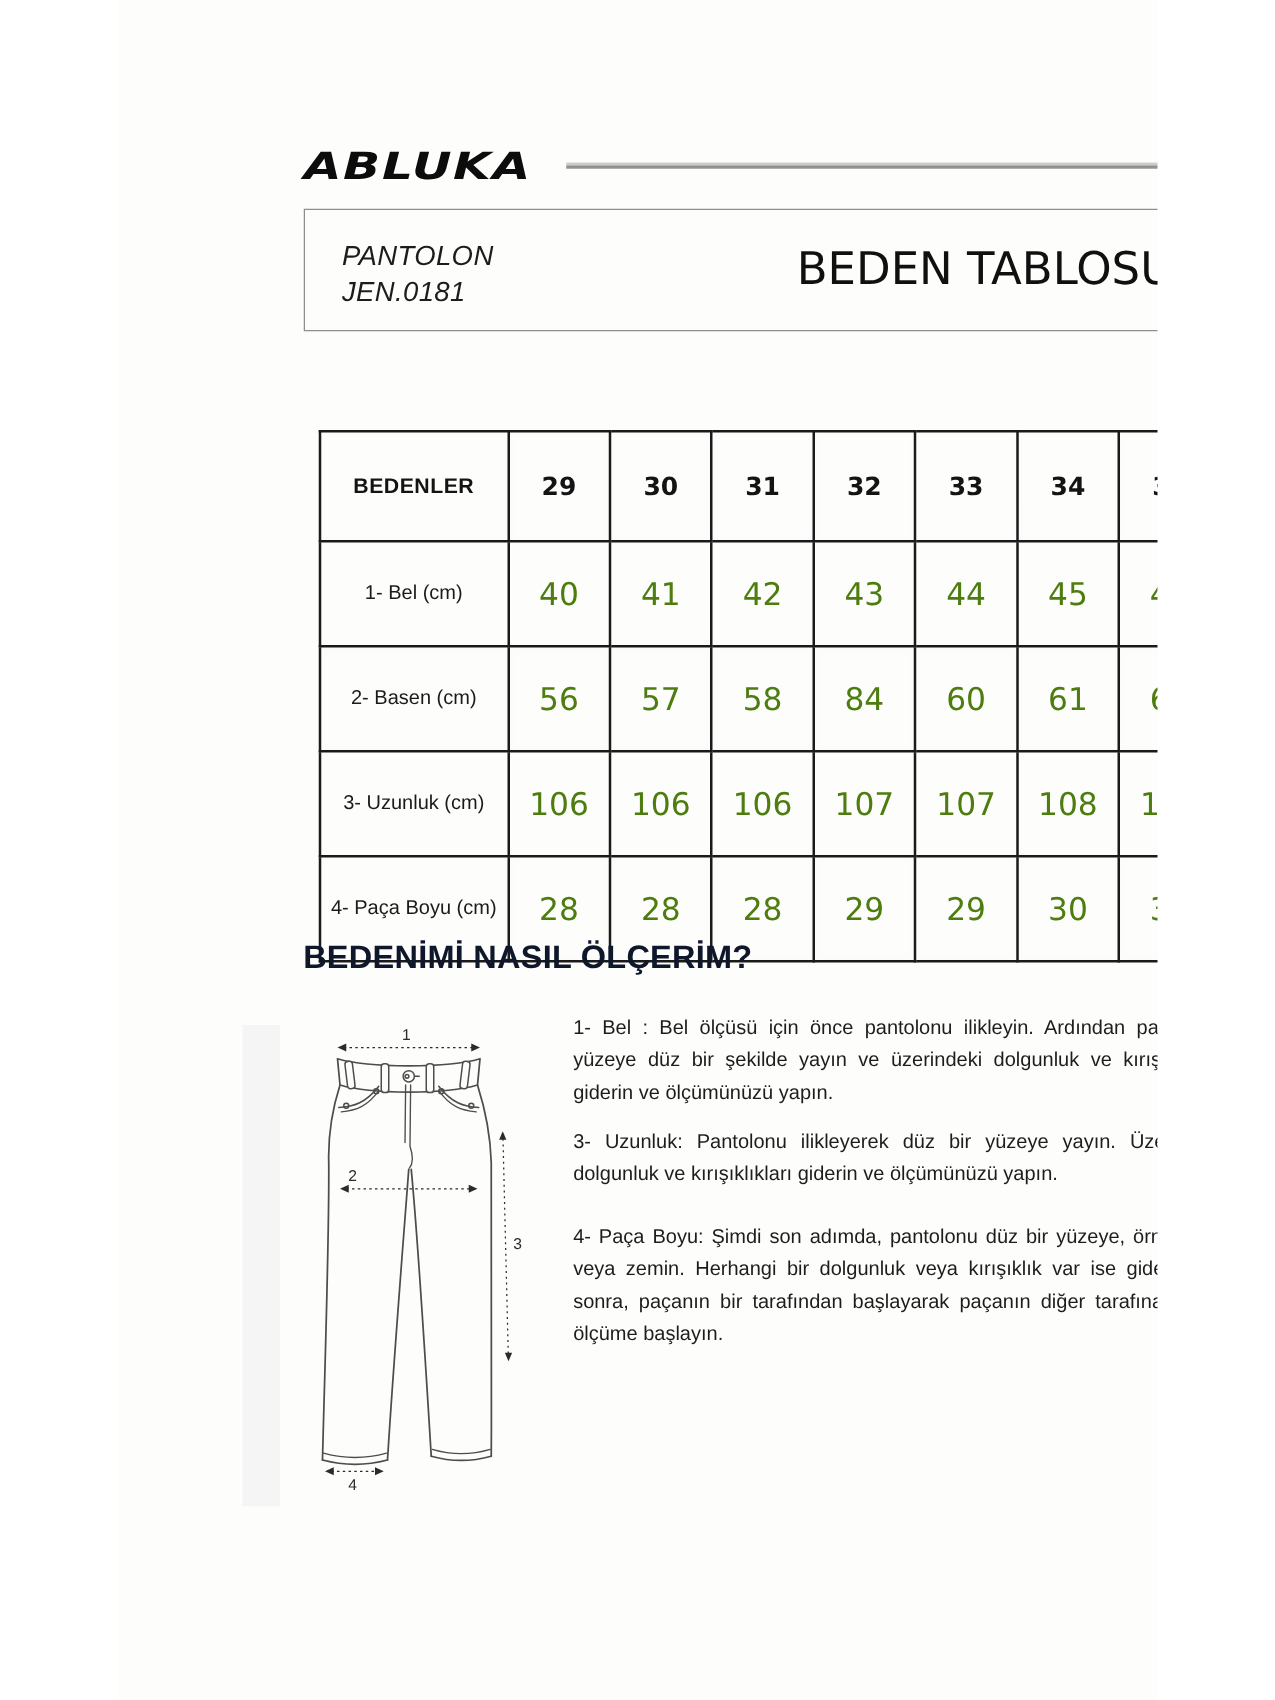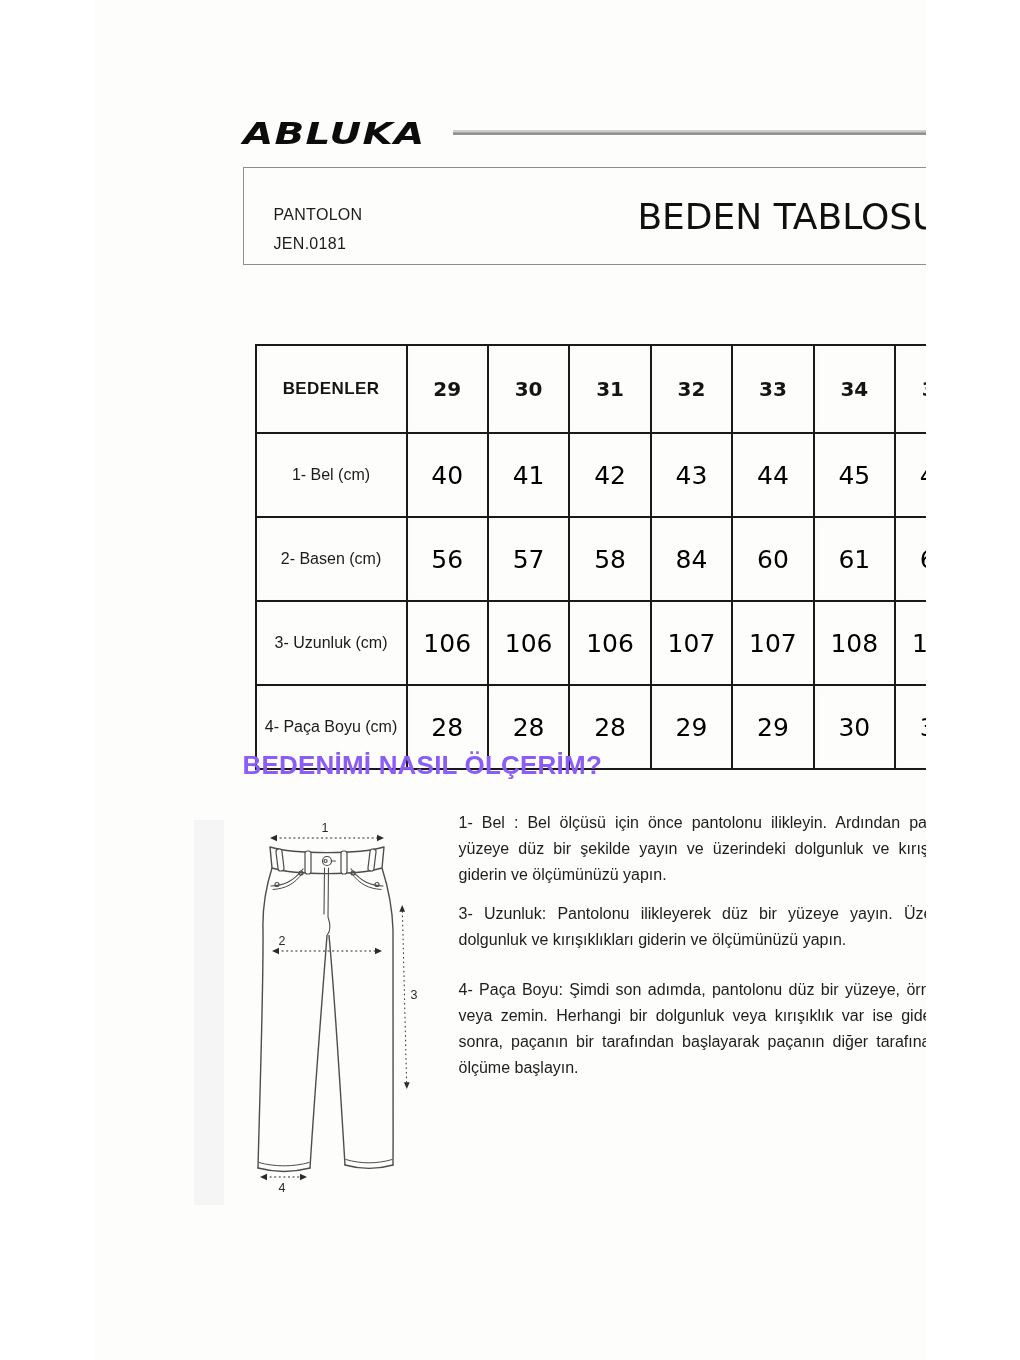--- a/index.html
+++ b/index.html
@@ -18,46 +18,46 @@
     white-space:nowrap;
   }
   .logo-rule {
     position:absolute; left:358px; top:130px; width:514px; height:5px;
     background:linear-gradient(180deg,#d2d2d2 0%,#c6c6c6 45%,#8d8d8d 55%,#979797 100%);
   }
   .title-box {
     position:absolute; left:148px; top:167px; width:723px; height:98px;
     border:1px solid #8f8f8f; background:#fdfdfc;
   }
-  .product-lines { position:absolute; left:30px; top:32px; font-size:16px; line-height:29px; color:#1c1c1c; letter-spacing:.3px; }
+  .product-lines { position:absolute; left:30px; top:22px; font-size:22px; line-height:29px; color:#1c1c1c; letter-spacing:.3px;font-style:italic; }
   .box-title {
     position:absolute; right:26px; top:50%; transform:translateY(-50%);
     font-family:"DejaVu Sans", sans-serif; font-size:36px; color:#101010;
     letter-spacing:0; white-space:nowrap;
   }
   
   table.size {
     position:absolute; left:160px; top:305px; width:723px;
     border-collapse:collapse; table-layout:fixed;margin-top:39px;
   }
   table.size td, table.size th {
     border:2px solid #1a1a1a; text-align:center; vertical-align:middle;
     background:#fdfdfc;
   }
   table.size thead tr { height:88px; }
   table.size tbody tr { height:84px; }
   td.shaded, th.shaded { background:#d9d9d9; box-shadow:inset 0 0 0 3px #fcfcfb; }
   th.corner { font-size:17px; font-weight:bold; letter-spacing:.4px; color:#141414; }
   th.size-col { font-family:"DejaVu Sans", sans-serif; font-size:20px; font-weight:bold; color:#141414; }
   td.row-label { font-size:16px; color:#1b1b1b; padding:0 1px; line-height:22px; }
-  td.val { font-family:"DejaVu Sans", sans-serif; font-size:25px; color:#000000; }
+  td.val { font-family:"DejaVu Sans", sans-serif; font-size:25px; color:#4d7c0f; }
   
   .howto-heading {
     position:absolute; left:148px; top:750px;
-    font-size:26px; font-weight:bold; letter-spacing:.2px; color:#8b5cf6;
+    font-size:26px; font-weight:bold; letter-spacing:.2px; color:#0f172a;
     white-space:nowrap;
   }
   .img-strip {
     position:absolute; left:99px; top:820px; width:30px; height:385px;
     background:#f5f5f5;
   }
   .pants-svg { position:absolute; left:140px; top:818px; width:200px; height:390px; }
   .howto-text {
     position:absolute; left:364px; top:810px; width:521px;
     font-size:16px; line-height:26px; text-align:justify; color:#1d1d1d;

